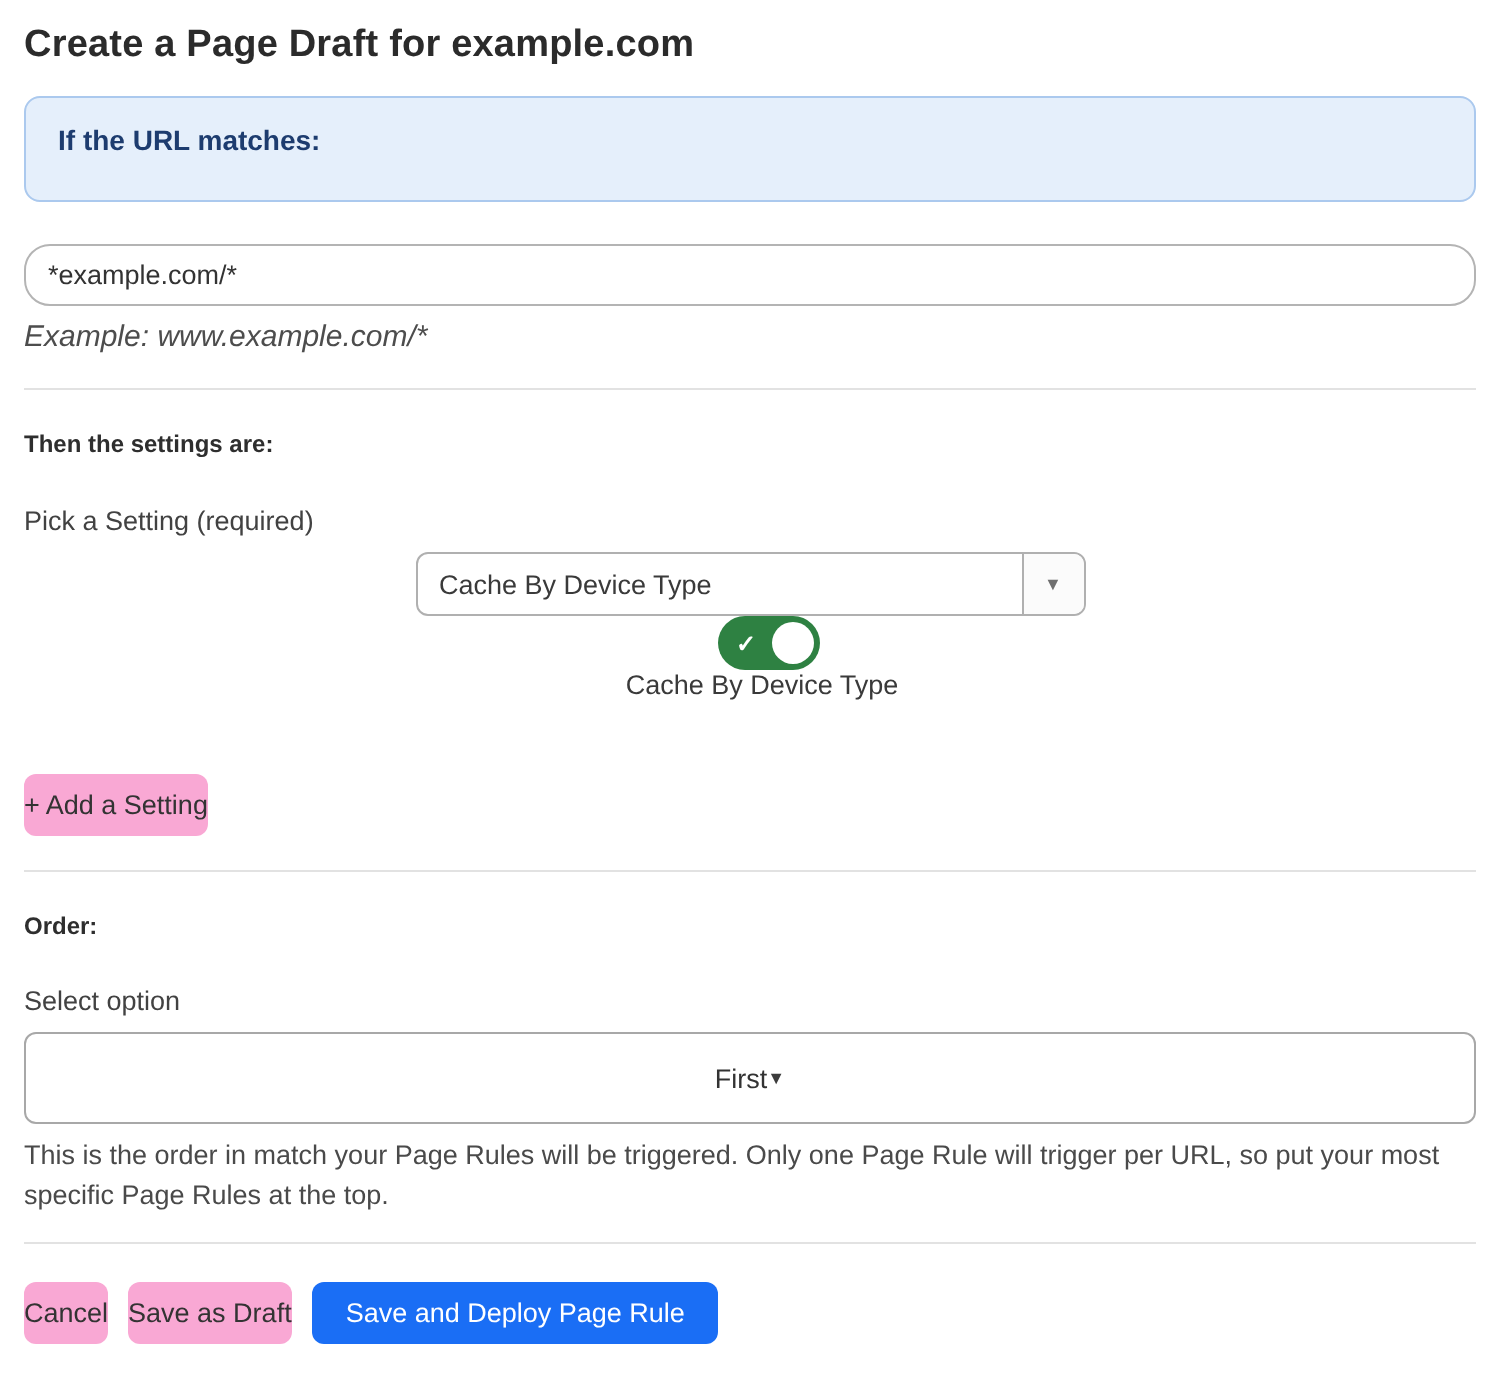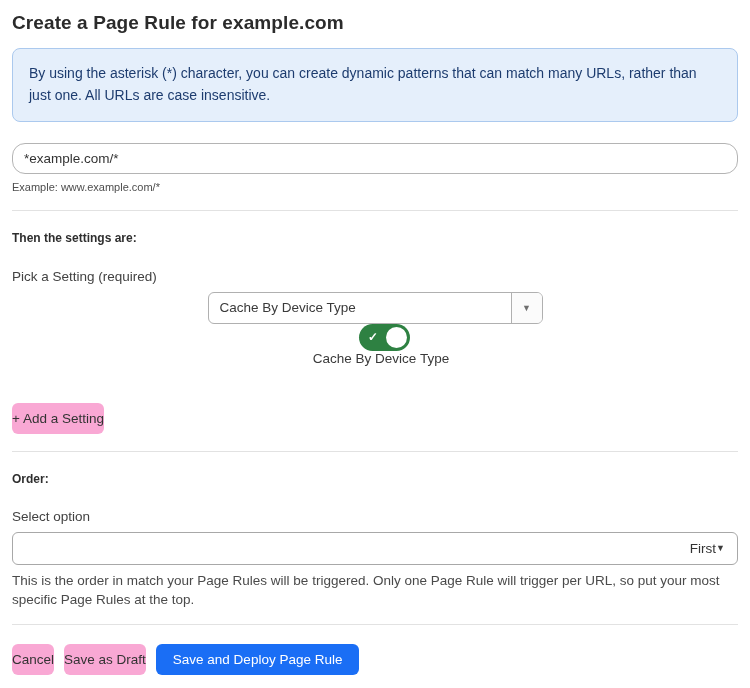--- a/index.html
+++ b/index.html
@@ -55,23 +55,24 @@
     border: 1px solid #b4b4b4;
     border-radius: 13px;
     padding: 0 11px;
     font-size: 13.5px;
     font-family: "Liberation Sans", sans-serif;
     color: #333333;
     background: #ffffff;
     outline: none;
   }
   .helper-text {
-    font-size: 11px;
+    font-size: 15px;
     color: #4d4d4d;
     margin-top: 7px;
+    font-style: italic;
   }
   .divider {
     border: none;
     border-top: 1px solid #e2e2e2;
     margin: 17px 0 0 0;
     width: 726px;
   }
   .section-heading {
     font-size: 12px;
     font-weight: bold;
@@ -155,27 +156,27 @@
     font-size: 13.5px;
     font-family: "Liberation Sans", sans-serif;
     padding: 8px 0;
     cursor: pointer;
   }
   .add-setting-button { margin-top: 37px; }
   .order-heading { margin-top: 20px; }
   .select-label { margin-top: 23px; }
   .select-box {
     width: 726px;
-    height: 33px;
+    height: 46px;
     border: 1px solid #a8a8a8;
     border-radius: 6px;
     background: #ffffff;
     display: flex;
     align-items: center;
-    justify-content: flex-end;
+    justify-content: center;
     padding: 15px 12px;
     font-size: 13.5px;
     color: #333333;
     cursor: pointer;
   }
   .select-arrow { font-size: 9px; color: #3c3c3c; }
   .order-helper {
     font-size: 13.5px;
     color: #4a4a4a;
     line-height: 1.45;
@@ -198,24 +199,24 @@
     font-family: "Liberation Sans", sans-serif;
     padding: 8px 17px;
     cursor: pointer;
   }
 </style>
 </head>
 <body>
 
 
 
-<h1 class="page-title">Create a Page Rule for example.com</h1>
+<h1 class="page-title">Create a Page Draft for example.com</h1>
 
 <div class="info-box">
-  <div class="info-box-body">By using the asterisk (*) character, you can create dynamic patterns that can match many URLs, rather than just one. All URLs are case insensitive.</div>
+  <div class="info-box-heading">If the URL matches:</div>
 </div>
 
 <div class="url-section">
   <input class="text-input" type="text" value="*example.com/*" style="">
   <div class="helper-text">Example: www.example.com/*</div>
 </div>
 
 <hr class="divider">
 
 <div class="section-heading">Then the settings are:</div>

